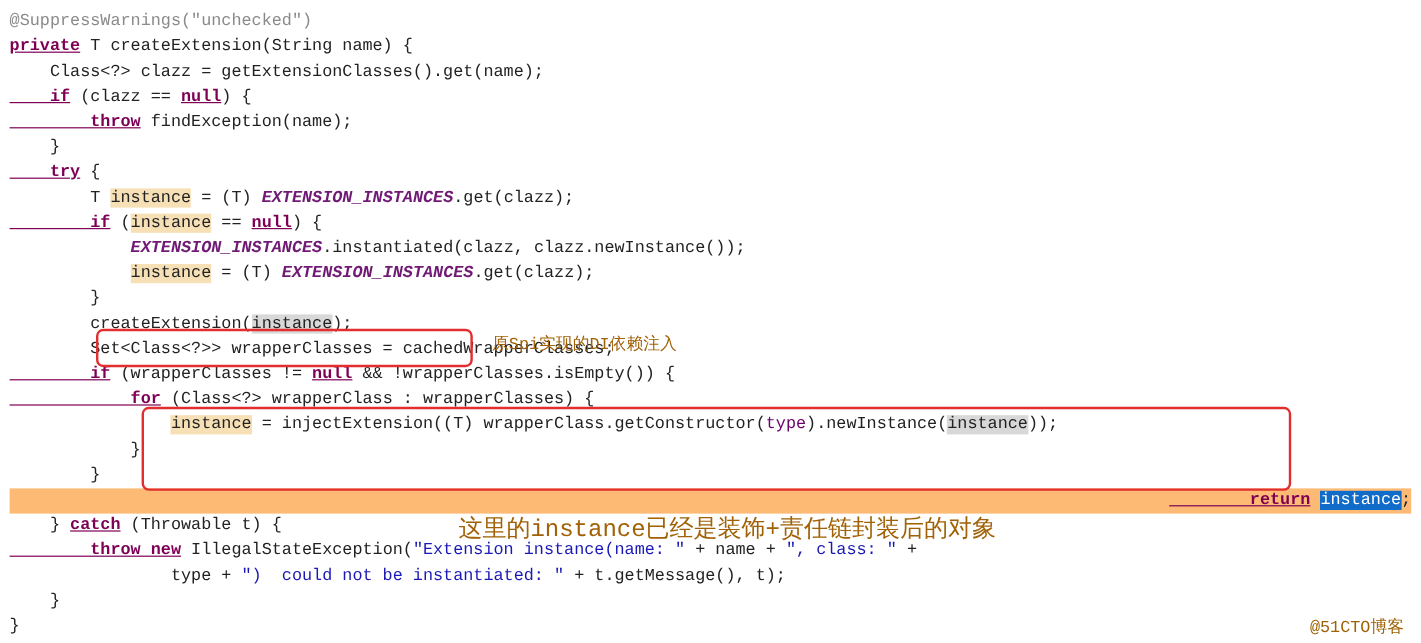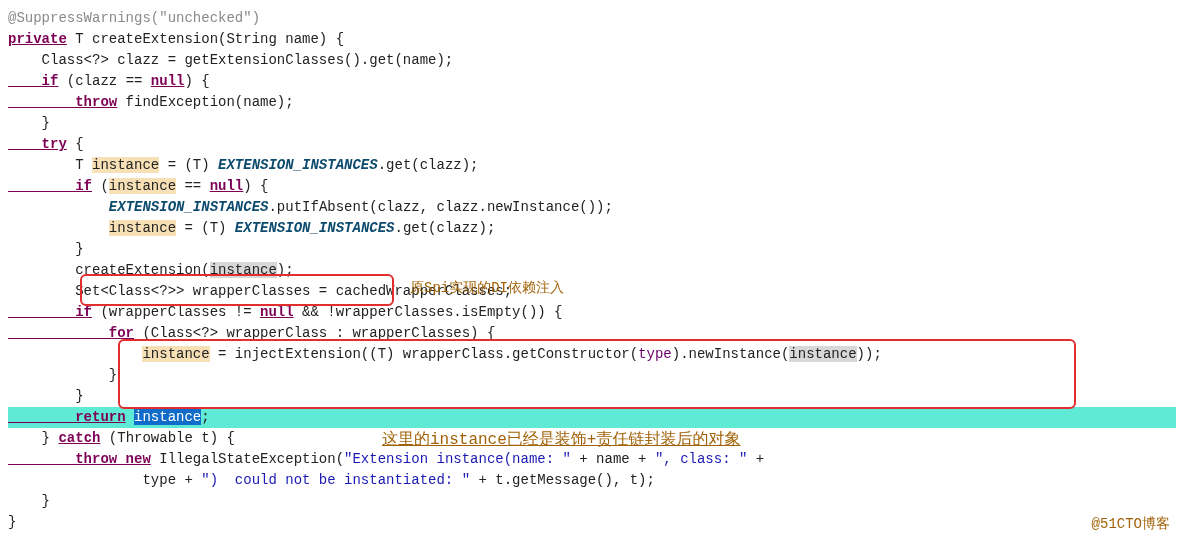--- a/index.html
+++ b/index.html
@@ -13,27 +13,27 @@
     width: 1184px;
     box-sizing: border-box;
     position: relative;
   }
   pre {
     margin: 0;
     white-space: pre;
     font-family: inherit;
   }
   .kw { color: #7e0055; font-weight: bold; text-decoration: underline; }
-  .const { color: #0c4a6e; font-weight: bold; font-style: italic; }
+  .const { color: #701a75; font-weight: bold; font-style: italic; }
   .str { color: #1a19b5; }
   .ann { color: #8a8a8a; }
   .hl { background: #f7e0b5; }
   .hlgray { background: #d8d8d8; }
   .retline .sel { background: #106cc8; color: #fff; }
-  .retline-bg { background: #5eead4; display: inline-block; width: 100%; }
+  .retline-bg { background: #fdba74; display: inline-block; width: 100%; text-align: right; }
   .comment-red { color: #a16207; position: absolute; font-family: Consolas, "Courier New", monospace;}
   .box {
     position: absolute;
     border: 2px solid #e12e2e;
     border-radius: 6px;
     pointer-events: none;
   }
   .watermark {
     position: absolute;
     right: 14px;
@@ -48,21 +48,21 @@
 
 <pre><span><span class="ann">@SuppressWarnings("unchecked")</span></span>
 <span><span class="kw">private</span><span> T createExtension(String name) {</span></span>
 <span>    Class&lt;?&gt; clazz = getExtensionClasses().get(name);</span>
 <span><span class="kw">    if</span><span> (clazz == </span><span class="kw">null</span><span>) {</span></span>
 <span><span class="kw">        throw</span><span> findException(name);</span></span>
 <span>    }</span>
 <span><span class="kw">    try</span><span> {</span></span>
 <span><span>        T </span><span class="hl">instance</span><span> = (T) </span><span class="const">EXTENSION_INSTANCES</span><span>.get(clazz);</span></span>
 <span><span class="kw">        if</span><span> (</span><span class="hl">instance</span><span> == </span><span class="kw">null</span><span>) {</span></span>
-<span><span>            </span><span class="const">EXTENSION_INSTANCES</span><span>.putIfAbsent(clazz, clazz.newInstance());</span></span>
+<span><span>            </span><span class="const">EXTENSION_INSTANCES</span><span>.instantiated(clazz, clazz.newInstance());</span></span>
 <span><span>            </span><span class="hl">instance</span><span> = (T) </span><span class="const">EXTENSION_INSTANCES</span><span>.get(clazz);</span></span>
 <span>        }</span>
 <span><span>        createExtension(</span><span class="hlgray">instance</span><span>);</span></span>
 <span>        Set&lt;Class&lt;?&gt;&gt; wrapperClasses = cachedWrapperClasses;</span>
 <span><span class="kw">        if</span><span> (wrapperClasses != </span><span class="kw">null</span><span> &amp;&amp; !wrapperClasses.isEmpty()) {</span></span>
 <span><span class="kw">            for</span><span> (Class&lt;?&gt; wrapperClass : wrapperClasses) {</span></span>
 <span><span>                </span><span class="hl">instance</span><span> = injectExtension((T) wrapperClass.getConstructor(<span style="color:#6a006a">type</span>).newInstance(</span><span class="hlgray">instance</span><span>));</span></span>
 <span>            }</span>
 <span>        }</span>
 <span class="retline-bg"><span class="kw">        return</span><span> </span><span class="retline"><span class="sel">instance</span></span><span>;</span></span>
@@ -70,15 +70,15 @@
 <span><span class="kw">        throw new</span><span> IllegalStateException(</span><span class="str">"Extension instance(name: "</span><span> + name + </span><span class="str">", class: "</span><span> +</span></span>
 <span><span>                type + </span><span class="str">")  could not be instantiated: "</span><span> + t.getMessage(), t);</span></span>
 <span>    }</span>
 <span>}</span>
 </pre>
 
 <div class="box" style="left:80px; top:274px; width:310px; height:28px;"></div>
 <div class="box" style="left:118px; top:339px; width:954px; height:66px;"></div>
 
 <div class="comment-red" style="left:410px; top:278px;">原Spi实现的DI依赖注入</div>
-<div class="comment-red" style="left:382px; top:428px; font-size:16px;text-decoration:underline;">这里的instance已经是装饰+责任链封装后的对象</div>
+<div class="comment-red" style="left:382px; top:428px; font-size:20px;">这里的instance已经是装饰+责任链封装后的对象</div>
 
 <div class="watermark">@51CTO博客</div>
 
 </body></html>

